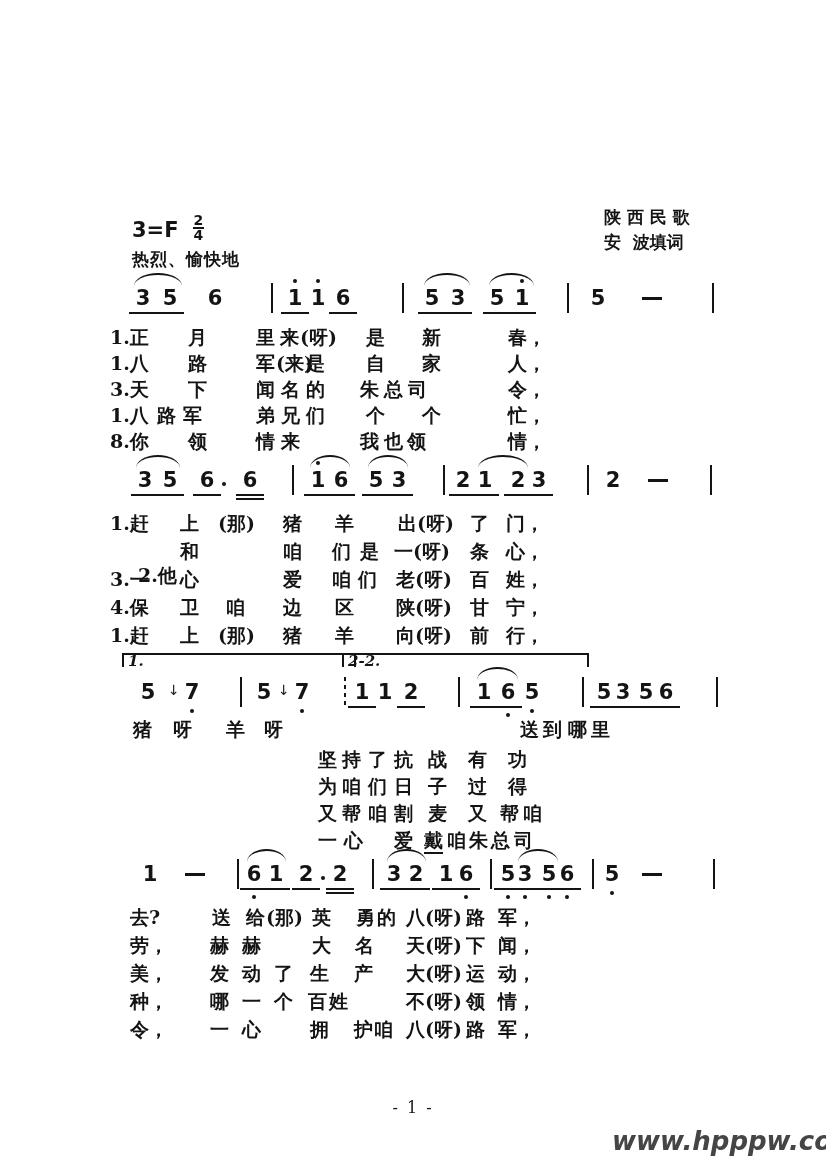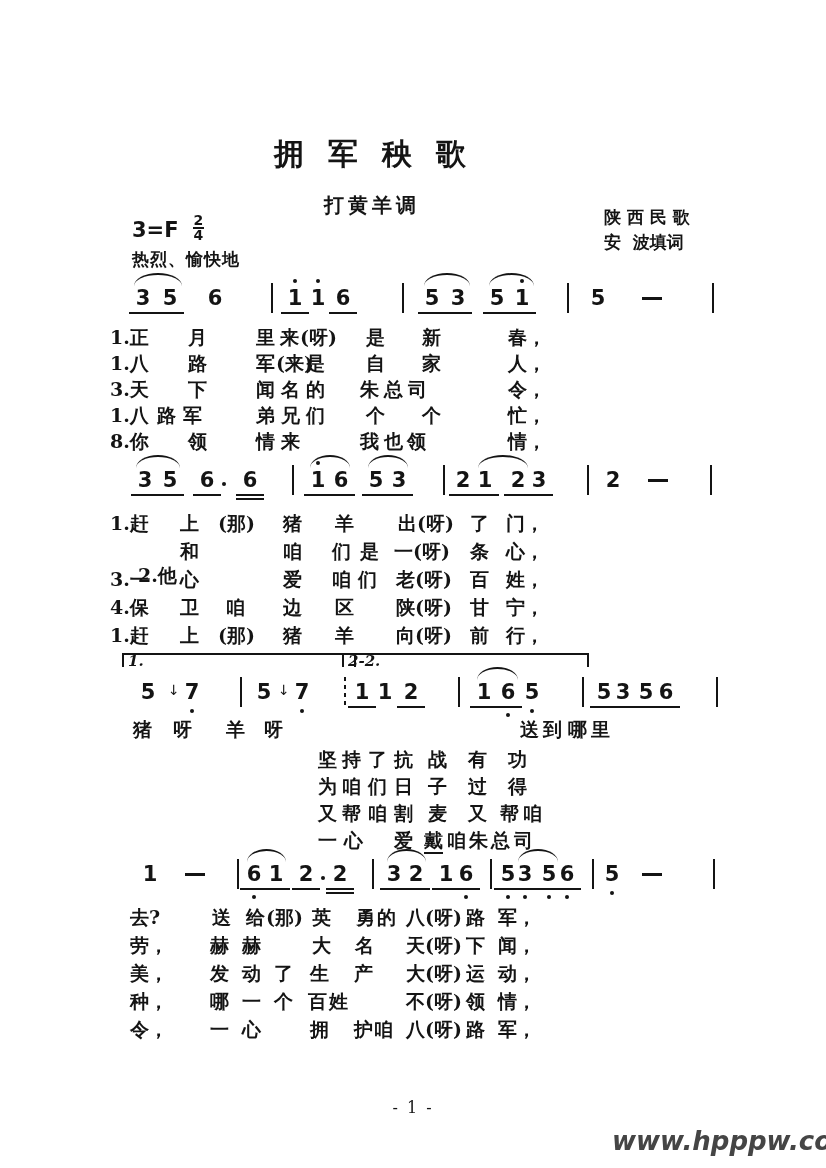--- a/index.html
+++ b/index.html
@@ -41,22 +41,20 @@
   .wul{border-bottom:2px solid #141414;}
   .pagenum{position:absolute;top:1098px;left:0;width:826px;text-align:center;
            font-size:16px;letter-spacing:2px;}
   .watermark{position:absolute;left:612px;top:1126px;font-size:26px;font-weight:bold;
              font-style:italic;color:#454545;font-family:"DejaVu Sans","Liberation Sans",sans-serif;}
 </style>
 </head>
 <body>
 
 <div class="page">
-  <div class="title">拥军秧歌</div>
-  <div class="subtitle">打黄羊调</div>
   <div class="credit c1">陕 西 民 歌</div>
   <div class="credit c2">安  波填词</div>
   <div class="keysig">
     <span>3=F</span><span class="fr"><b class="top">2</b><b>4</b></span>
   </div>
   <div class="tempo">热烈、愉快地</div>
   <div id="score-canvas">
       <div class="note" style="left: 132px; top: 286px;"><span class="dg">3</span><i class="nul" style="top: 26px;"></i></div>
       <div class="note" style="left: 159px; top: 286px;"><span class="dg">5</span><i class="nul" style="top: 26px;"></i></div>
       <div class="note" style="left: 204px; top: 286px;"><span class="dg">6</span></div>

